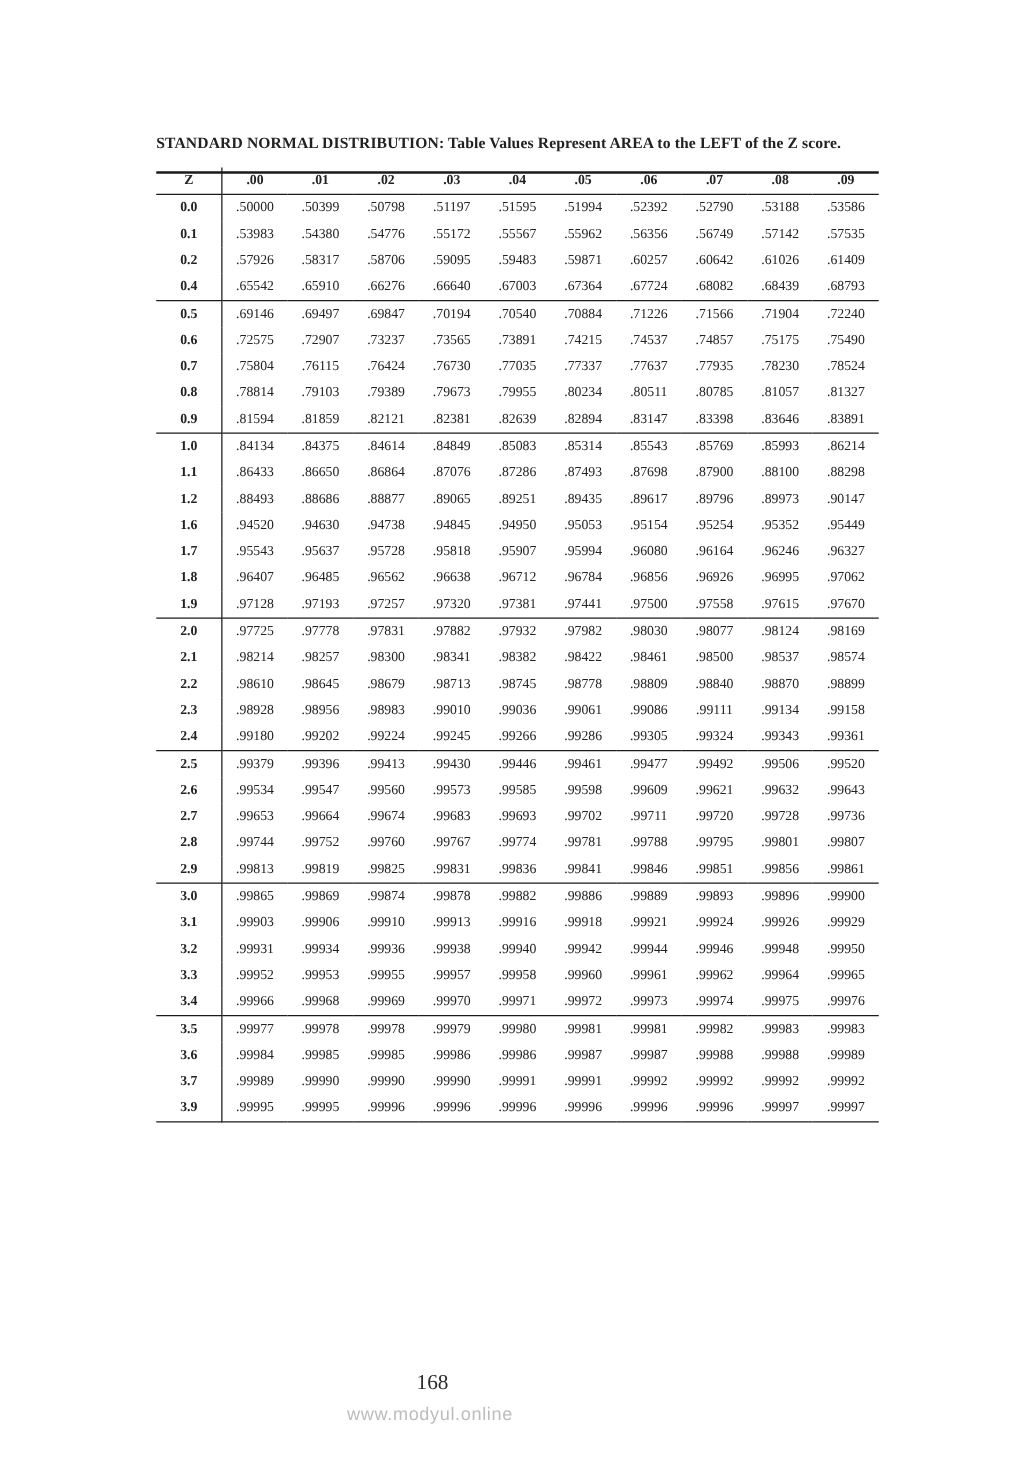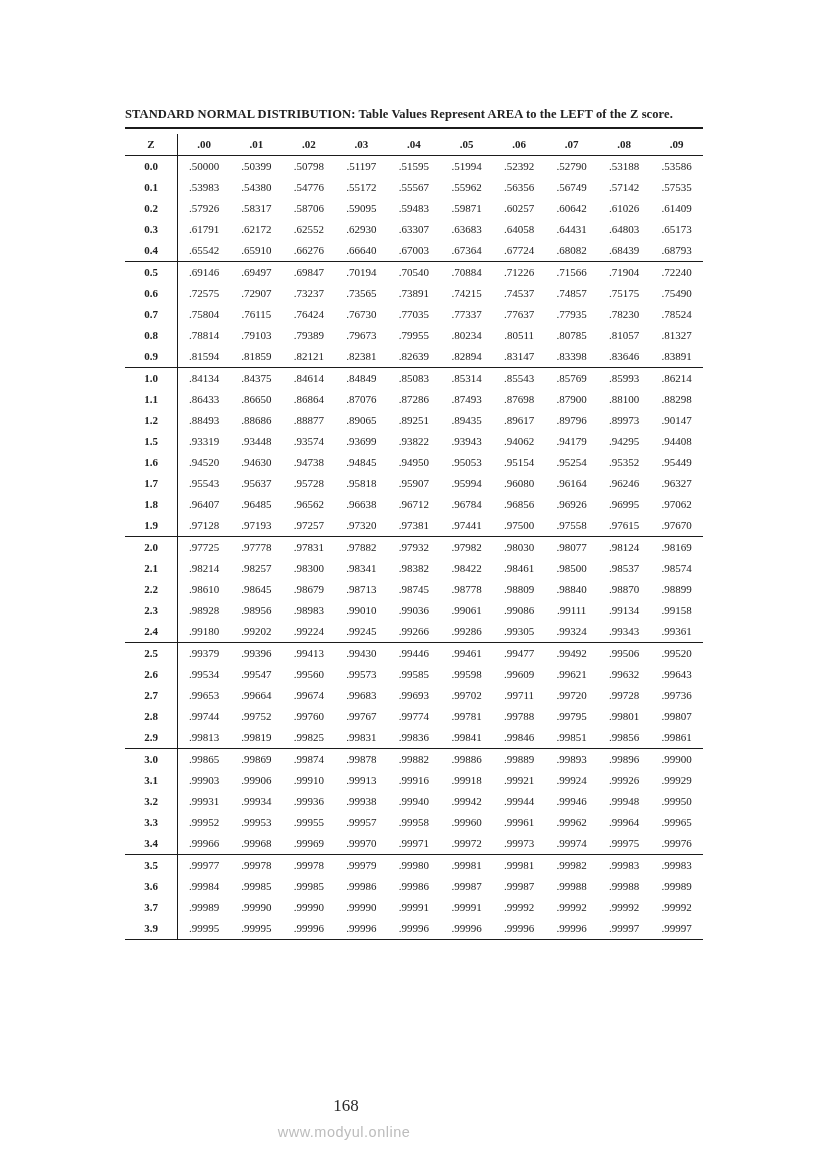--- a/index.html
+++ b/index.html
@@ -13,21 +13,21 @@
   }
   .sheet { position:absolute; inset:0; }
 
   .doc-title {
     position:absolute;
     left:125px; top:107px;
     width:578px;
     font-size:12.5px;
     font-weight:bold;
     letter-spacing:0.1px;
-    padding-bottom:5px;
+    padding-bottom:15px;
     border-bottom:2px solid #1b1b1b;
     white-space:nowrap;
   }
 
   table.ztable {
     position:absolute;
     left:125px; top:134px;
     width:578px;
     border-collapse:collapse;
     font-size:11px;
@@ -128,33 +128,20 @@
           <td>.58317</td>
           <td>.58706</td>
           <td>.59095</td>
           <td>.59483</td>
           <td>.59871</td>
           <td>.60257</td>
           <td>.60642</td>
           <td>.61026</td>
           <td>.61409</td>
         </tr>
-        <tr>
-          <th>0.3</th>
-          <td>.61791</td>
-          <td>.62172</td>
-          <td>.62552</td>
-          <td>.62930</td>
-          <td>.63307</td>
-          <td>.63683</td>
-          <td>.64058</td>
-          <td>.64431</td>
-          <td>.64803</td>
-          <td>.65173</td>
-        </tr>
         <tr class="rule">
           <th>0.4</th>
           <td>.65542</td>
           <td>.65910</td>
           <td>.66276</td>
           <td>.66640</td>
           <td>.67003</td>
           <td>.67364</td>
           <td>.67724</td>
           <td>.68082</td>
@@ -259,33 +246,20 @@
           <td>.88877</td>
           <td>.89065</td>
           <td>.89251</td>
           <td>.89435</td>
           <td>.89617</td>
           <td>.89796</td>
           <td>.89973</td>
           <td>.90147</td>
         </tr>
         <tr>
-          <th>1.5</th>
-          <td>.93319</td>
-          <td>.93448</td>
-          <td>.93574</td>
-          <td>.93699</td>
-          <td>.93822</td>
-          <td>.93943</td>
-          <td>.94062</td>
-          <td>.94179</td>
-          <td>.94295</td>
-          <td>.94408</td>
-        </tr>
-        <tr>
           <th>1.6</th>
           <td>.94520</td>
           <td>.94630</td>
           <td>.94738</td>
           <td>.94845</td>
           <td>.94950</td>
           <td>.95053</td>
           <td>.95154</td>
           <td>.95254</td>
           <td>.95352</td>

